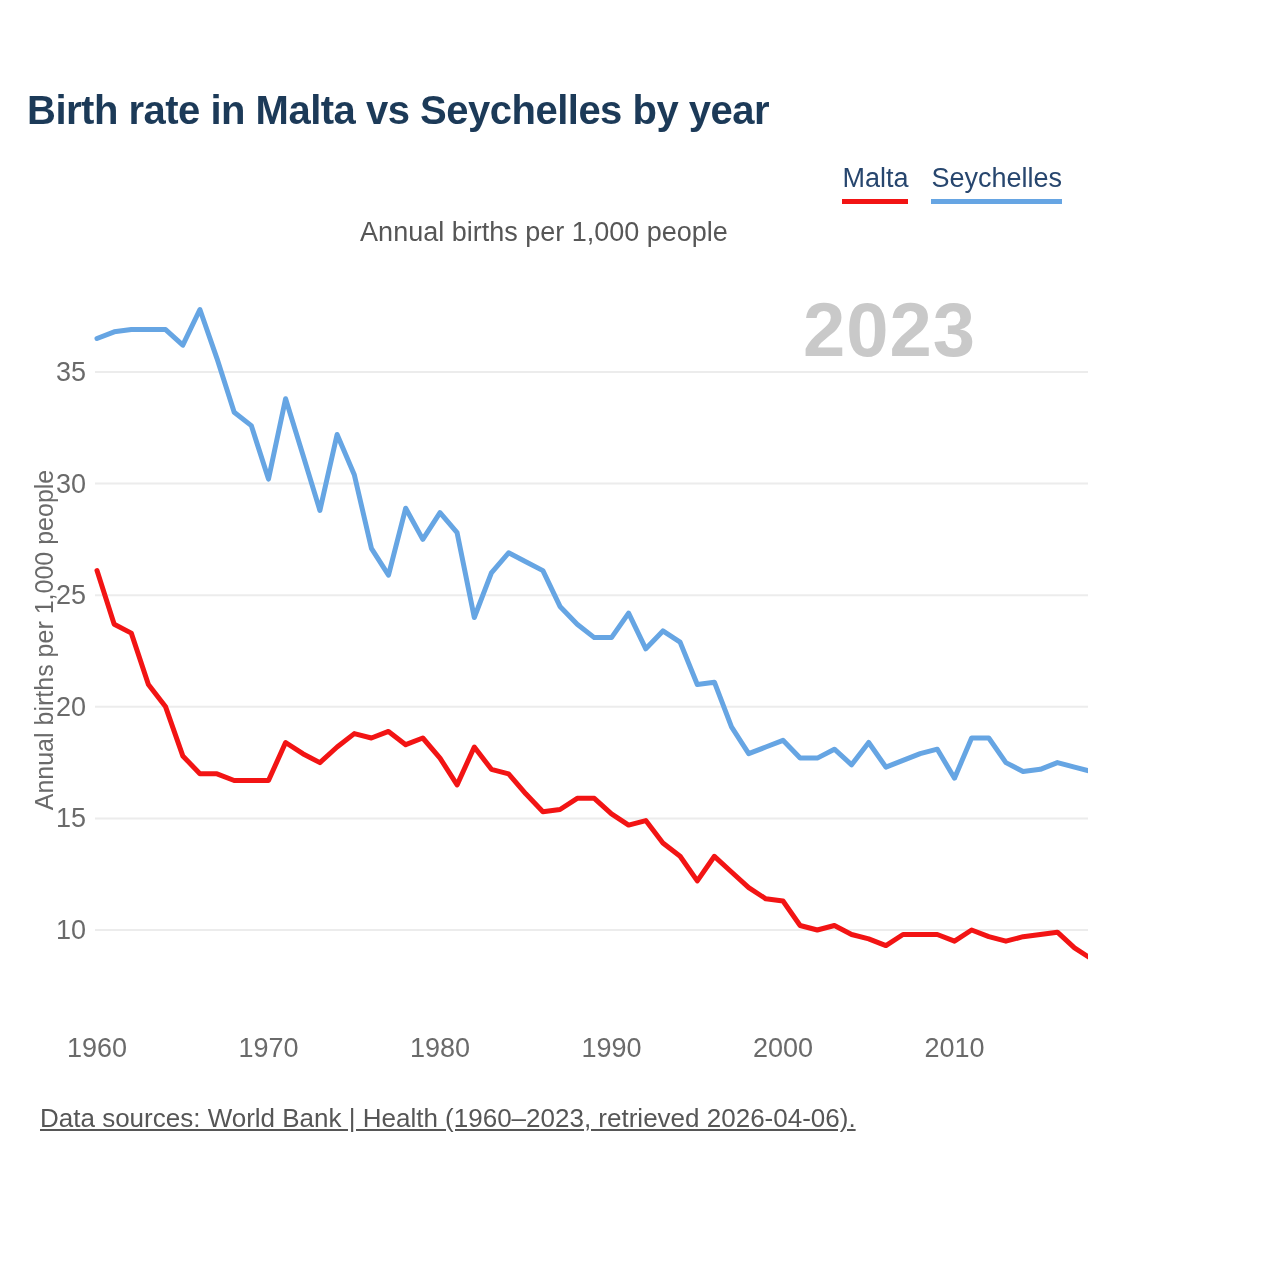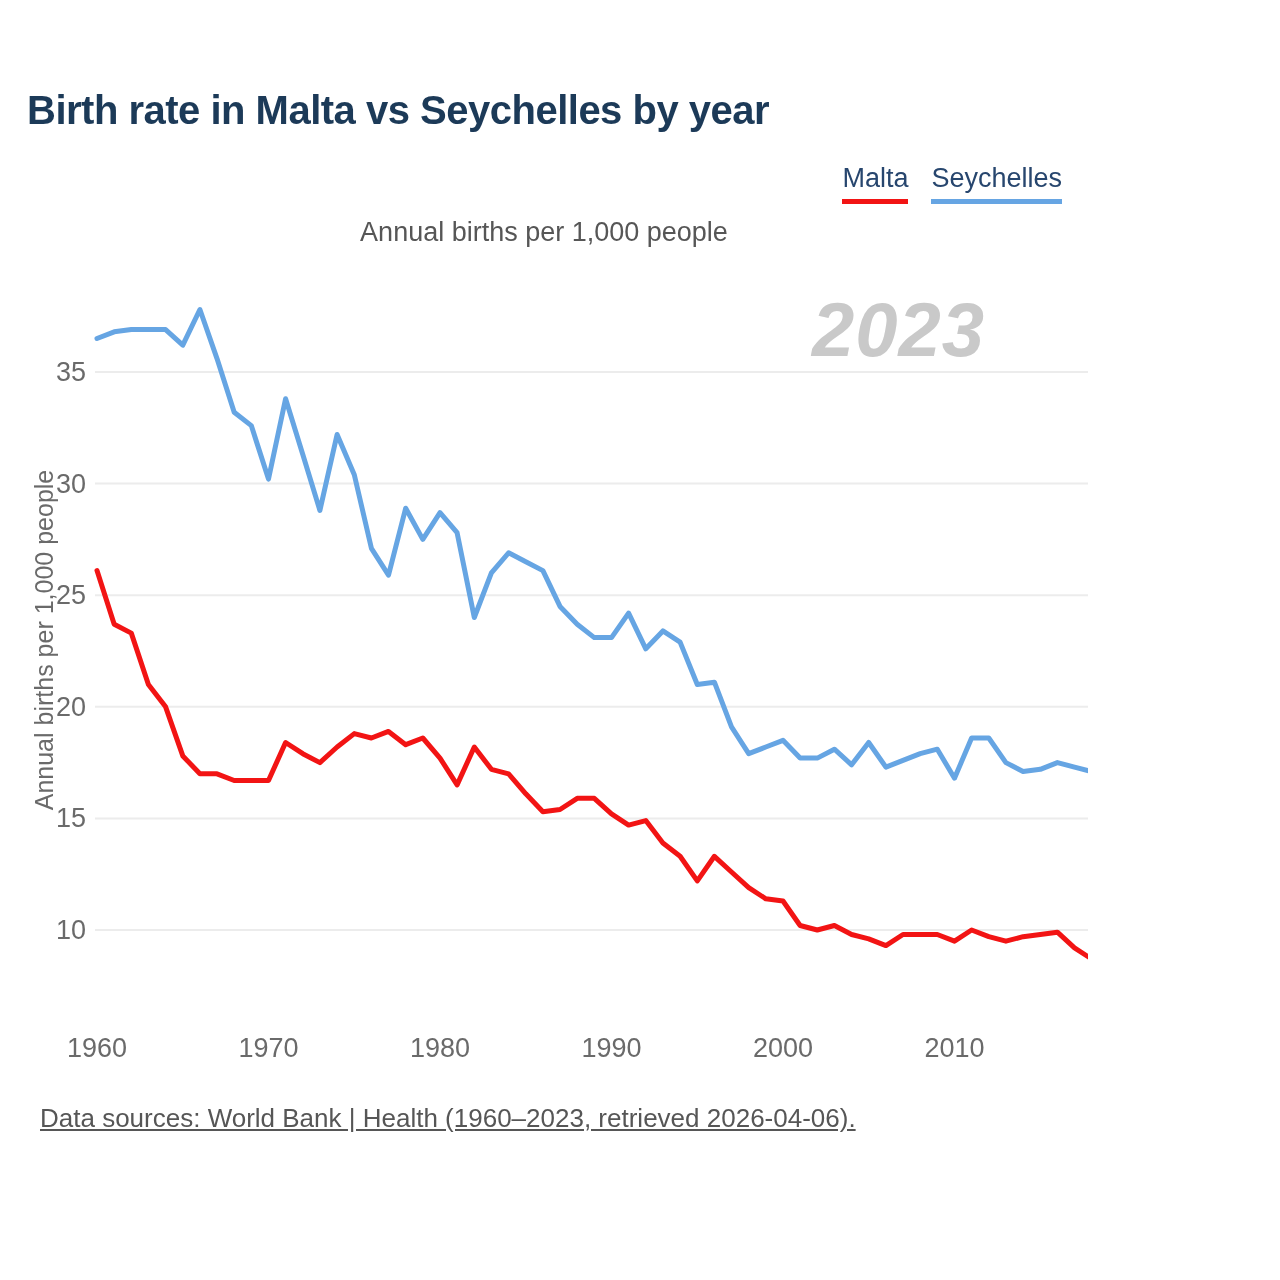--- a/index.html
+++ b/index.html
@@ -5,22 +5,22 @@
   html,body{margin:0;padding:0;background:#ffffff;}
   .canvas{position:relative;width:1088px;height:1280px;background:#ffffff;overflow:hidden;
           font-family:"Liberation Sans",sans-serif;}
   .title{position:absolute;left:27px;top:88px;font-size:40px;font-weight:700;
          color:#1c3a58;letter-spacing:-0.5px;}
   .legend{position:absolute;top:163px;right:26px;display:flex;gap:23px;}
   .legend-item{font-size:27px;color:#27466e;padding-bottom:5px;border-bottom:5px solid #1d4ed8;
                cursor:pointer;}
   .subtitle{position:absolute;top:217px;left:0;width:100%;text-align:center;
             font-size:27px;color:#565656;}
-  .watermark{position:absolute;top:286px;right:103px;font-size:76px;font-weight:700;
-             color:#c9c9c9;letter-spacing:1px;font-style:italic;}
+  .watermark{position:absolute;top:286px;right:112px;font-size:76px;font-weight:700;
+             color:#c9c9c9;letter-spacing:1px;}
   #plot{position:absolute;left:0;top:0;}
   .tick{font-size:27px;fill:#6a6a6a;font-family:"Liberation Sans",sans-serif;}
   .ylabel{position:absolute;left:44px;top:640px;transform:translate(-50%,-50%) rotate(-90deg);
           font-size:25px;color:#6a6a6a;white-space:nowrap;}
   .flag{position:absolute;left:1179px;}
   .endlabel{position:absolute;left:1221px;transform:translateY(-50%);font-size:29px;}
   .footer{position:absolute;left:40px;top:1099px;font-size:26px;color:#565656;line-height:39px;text-decoration:underline;}
 </style>
 </head>
 <body>

